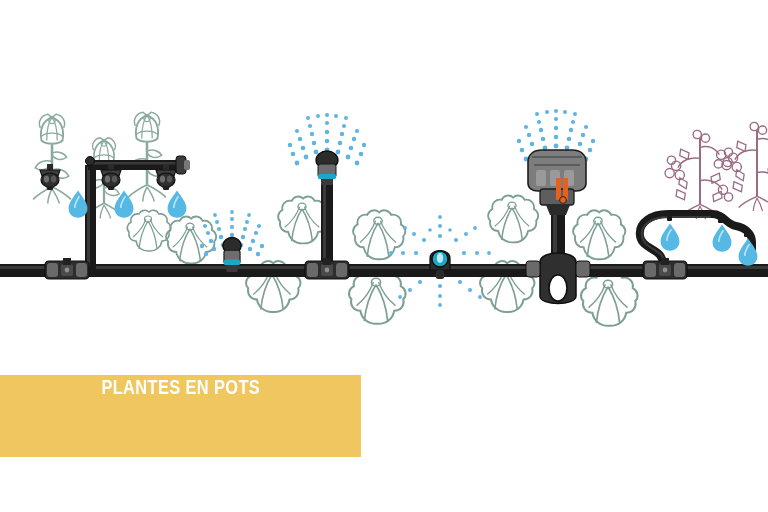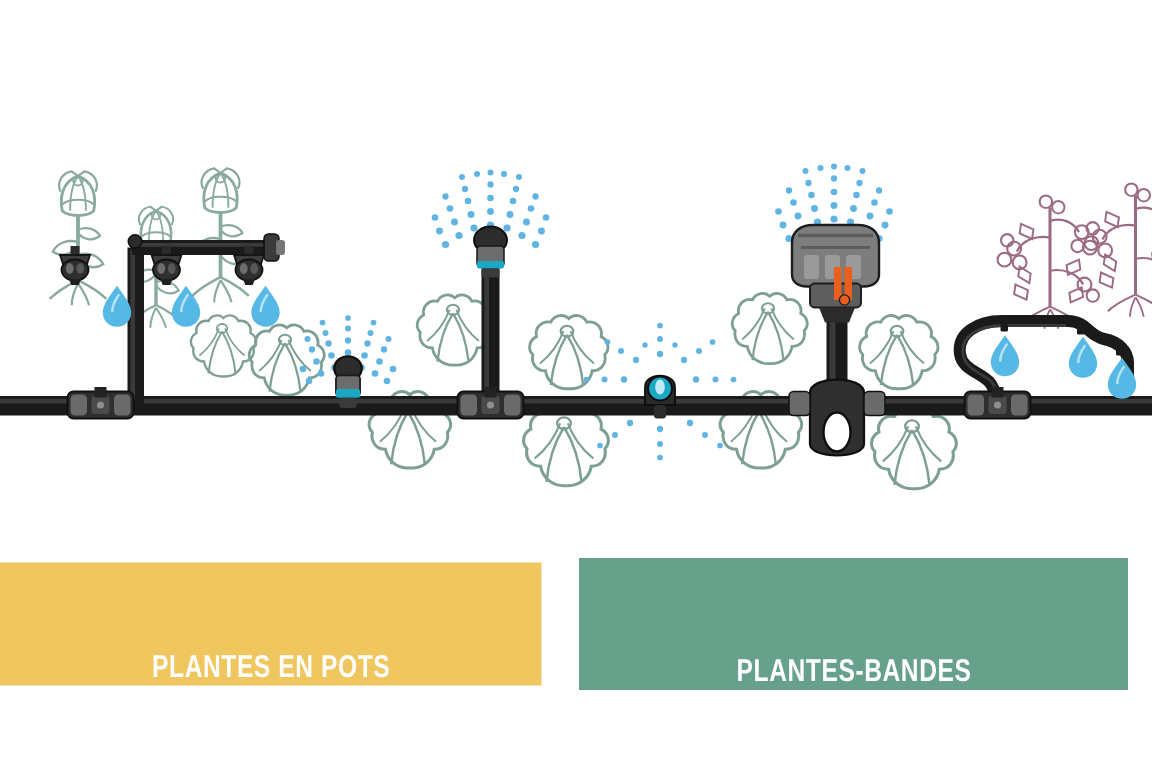--- a/index.html
+++ b/index.html
@@ -4,21 +4,21 @@
 <style>
   html,body{margin:0;padding:0;}
   body{
     width:768px;height:512px;background:#ffffff;
     font-family:"Liberation Sans", sans-serif;
     overflow:hidden;position:relative;
   }
   #stage{position:absolute;left:0;top:0;width:768px;height:512px;}
   svg.scene{position:absolute;left:0;top:0;width:768px;height:512px;}
   .label-bar{
-    position:absolute;display:flex;align-items:flex-end;justify-content:center;
+    position:absolute;display:flex;align-items:flex-start;justify-content:center;
     box-sizing:border-box;
   }
   .label-bar span{
     color:#ffffff;
     font-weight:bold;
     font-size:21px;
     letter-spacing:0.5px;
     transform:scaleX(0.78);
     transform-origin:center center;
     white-space:nowrap;
@@ -368,17 +368,14 @@
       <use href="#drop-shape" transform="translate(748,250) scale(1.05)"></use>
     </g>
     <use href="#tee-shape" transform="translate(665,270)"></use>
 
   </svg>
 
   <div class="label-bar" id="bar-pots">
     <span>PLANTES EN POTS</span>
   </div>
 
-  <div class="label-bar" id="bar-bandes">
-    <span>PLANTES-BANDES</span>
-  </div>
 
 </div>
 
 </body></html>

